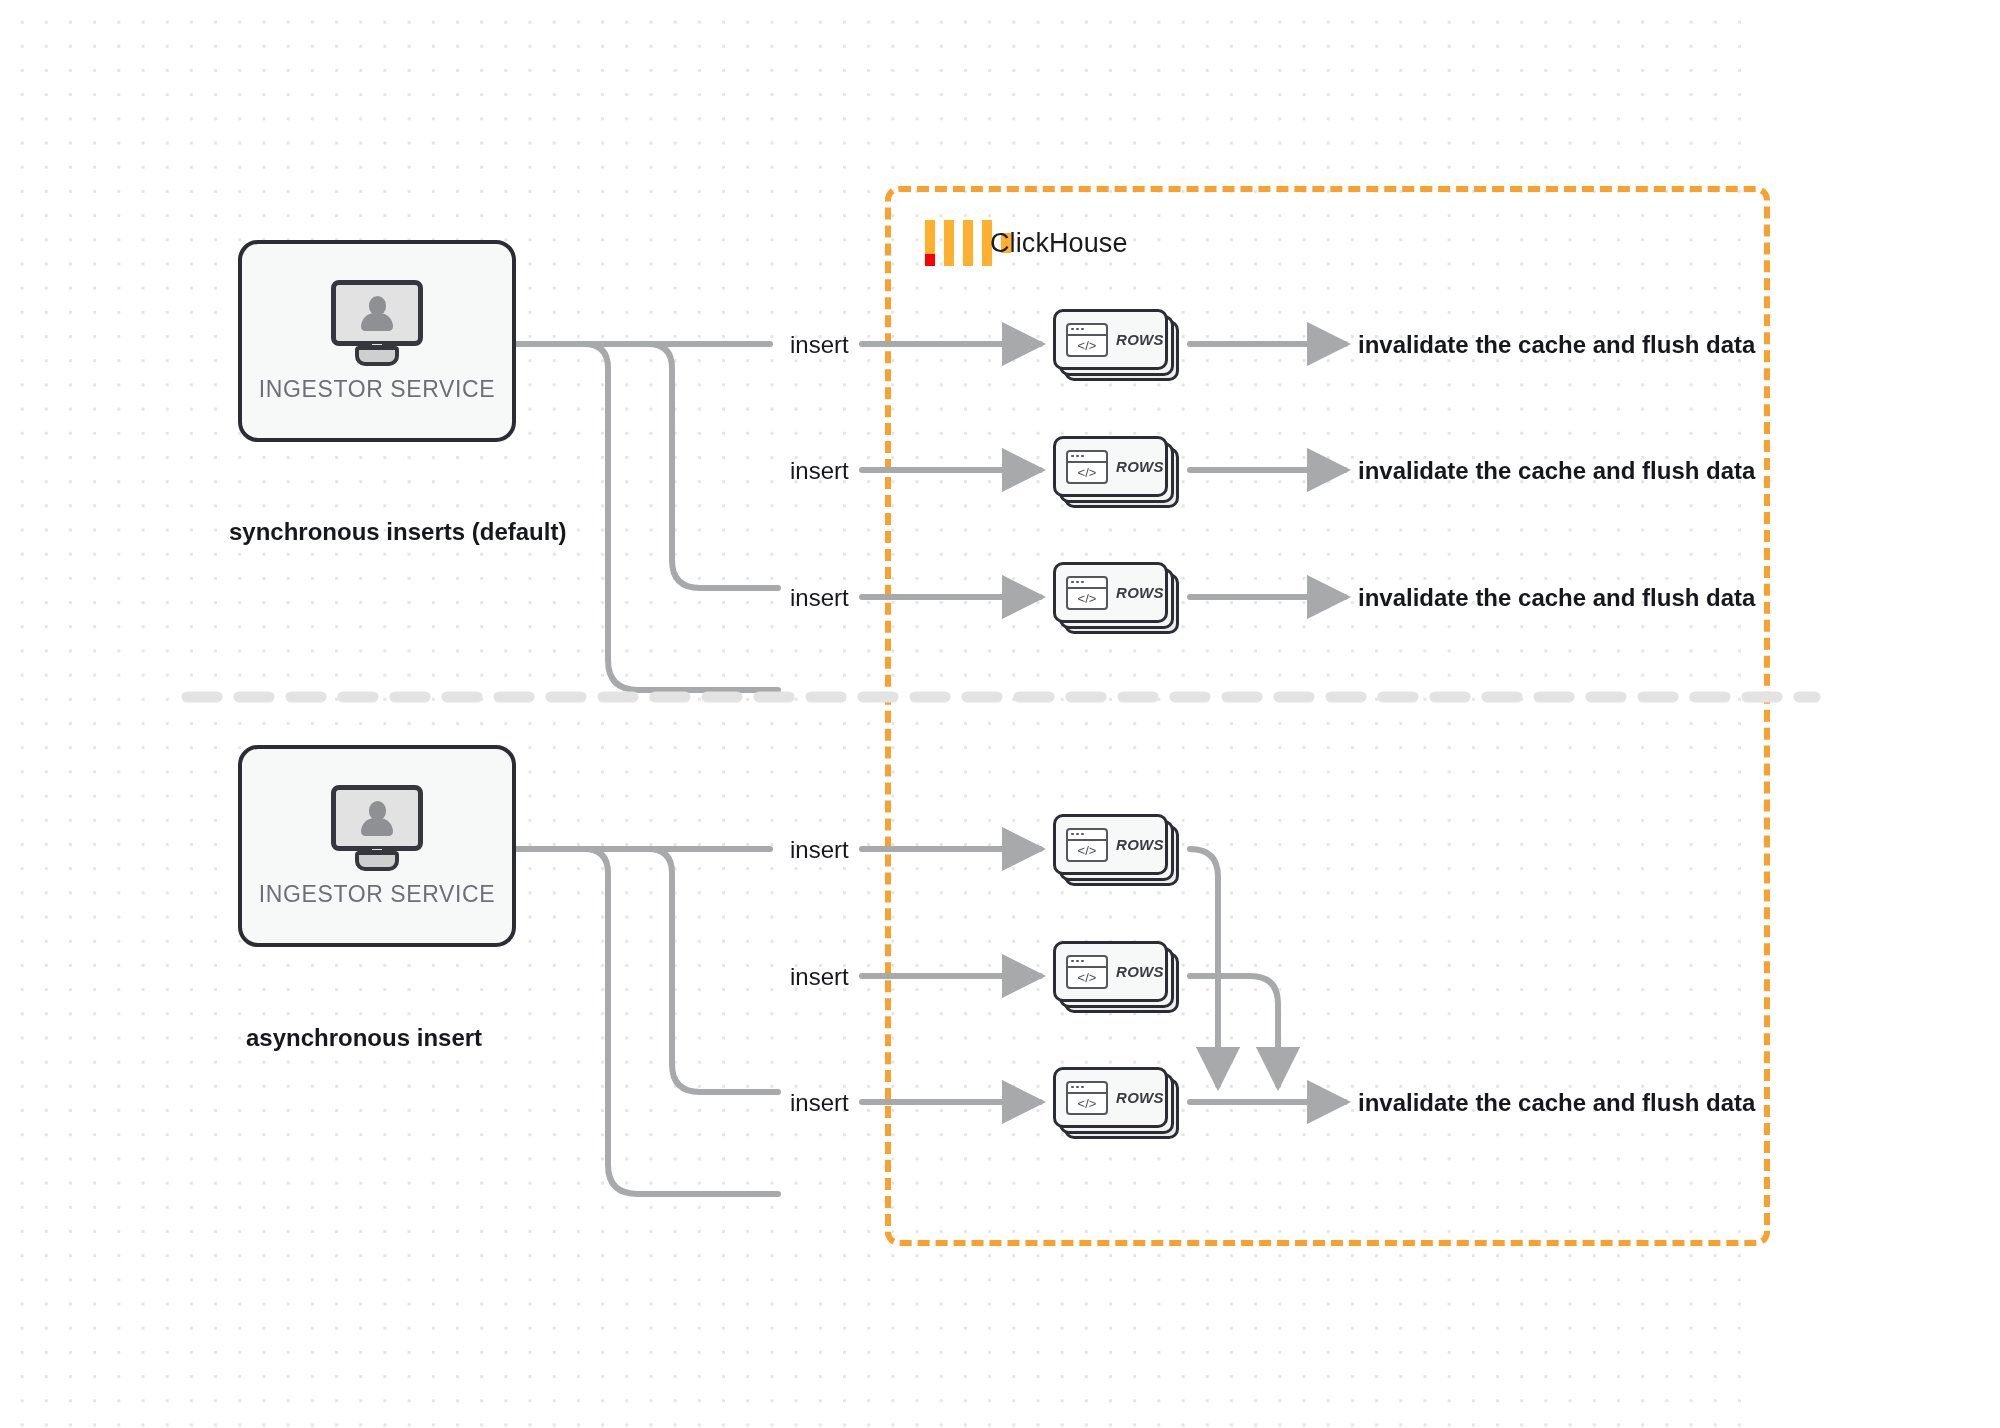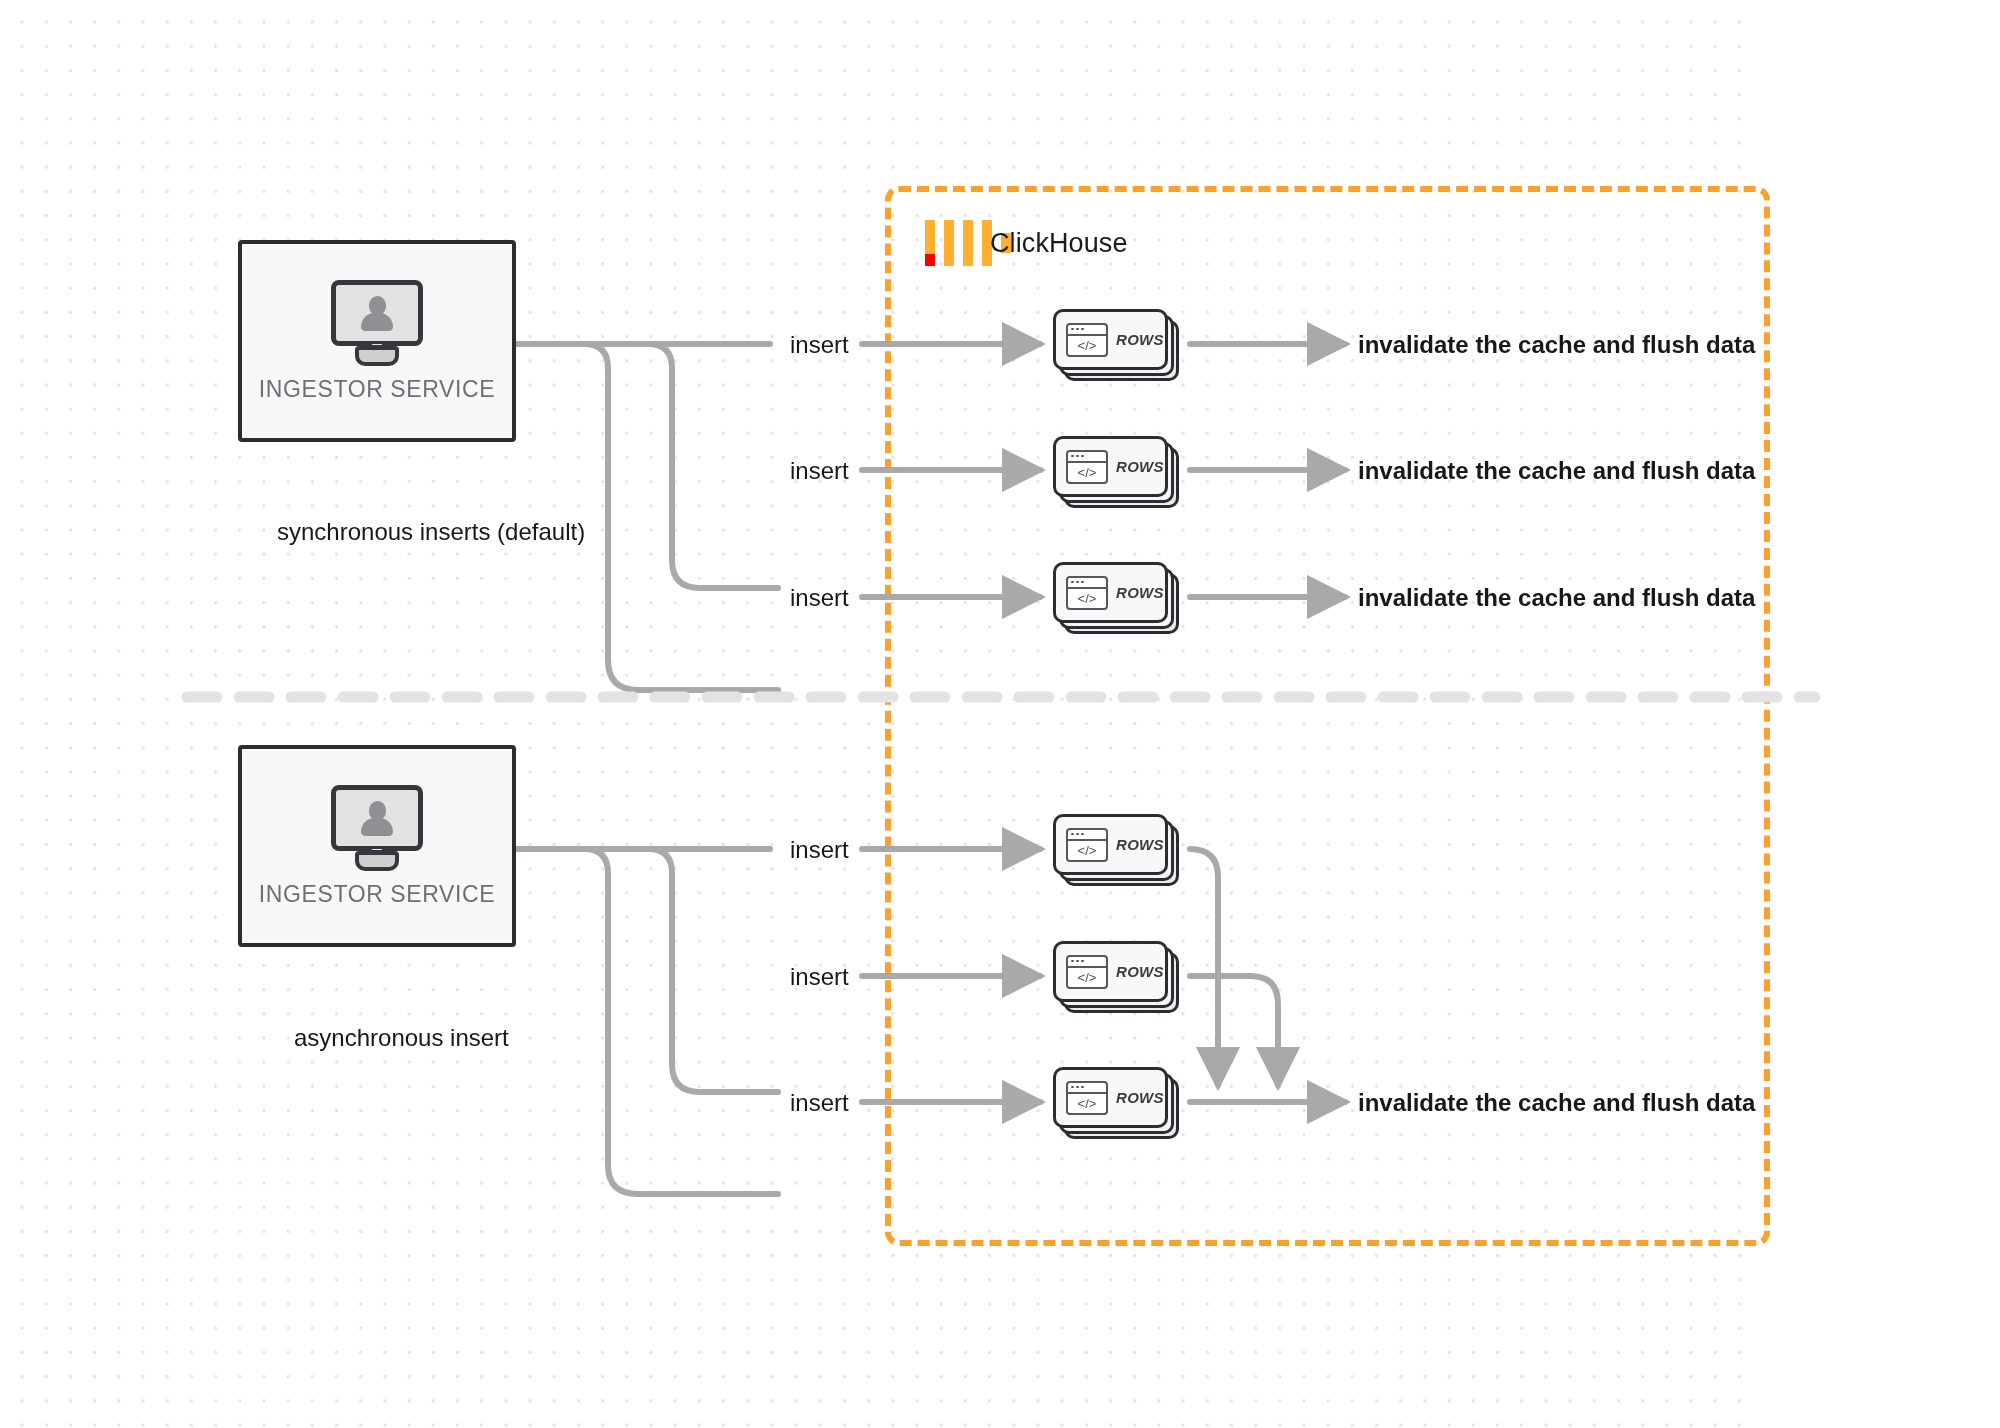--- a/index.html
+++ b/index.html
@@ -34,21 +34,21 @@
     position:absolute;
     font-size:27px;color:#1b1b1d;letter-spacing:.1px;white-space:nowrap;
   }
 
   
   .svc{
     position:absolute;
     box-sizing:border-box;
     background:#f7f8f8;
     border:4px solid #2b2d33;
-    border-radius:4px;
+    border-radius:20px;
     display:flex;flex-direction:column;align-items:center;justify-content:center;
   }
   .svc-label{
     font-size:23px;color:#6c7076;letter-spacing:.6px;margin-top:10px;white-space:nowrap;
   }
   .monitor{position:relative;width:92px;height:86px;}
   .screen{
     position:absolute;left:0;top:0;width:92px;height:66px;
     box-sizing:border-box;background:#e2e2e2;border:5px solid #35373c;border-radius:8px;
     display:flex;align-items:center;justify-content:center;
@@ -56,21 +56,21 @@
   .person{position:relative;width:34px;height:34px;}
   .person .head{position:absolute;left:9px;top:0;width:17px;height:19px;background:#8e9094;border-radius:50% 50% 45% 45%;}
   .person .body{position:absolute;left:1px;top:17px;width:32px;height:18px;background:#8e9094;border-radius:16px 16px 5px 5px;}
   .neck{position:absolute;left:38px;top:61px;width:16px;height:7px;background:#e2e2e2;border:3px solid #35373c;border-radius:3px;box-sizing:border-box;}
   .stand{
     position:absolute;left:24px;top:66px;width:44px;height:20px;
     background:#cfcfcf;border:4px solid #35373c;border-radius:4px 4px 10px 10px;box-sizing:border-box;
   }
 
   
-  .flow-label{position:absolute;font-size:24px;font-weight:normal;color:#17181b;white-space:nowrap;margin-left:48px;}
+  .flow-label{position:absolute;font-size:24px;font-weight:bold;color:#17181b;white-space:nowrap;}
 
   
   .rows-node{position:absolute;width:126px;height:72px;}
   .rows-node .shadow2{
     position:absolute;left:11px;top:11px;width:115px;height:61px;
     box-sizing:border-box;background:#ebecec;border:3px solid #2b2d33;border-radius:10px;
   }
   .rows-node .shadow1{
     position:absolute;left:6px;top:6px;width:115px;height:61px;
     box-sizing:border-box;background:#f4f5f5;border:3px solid #2b2d33;border-radius:10px;

